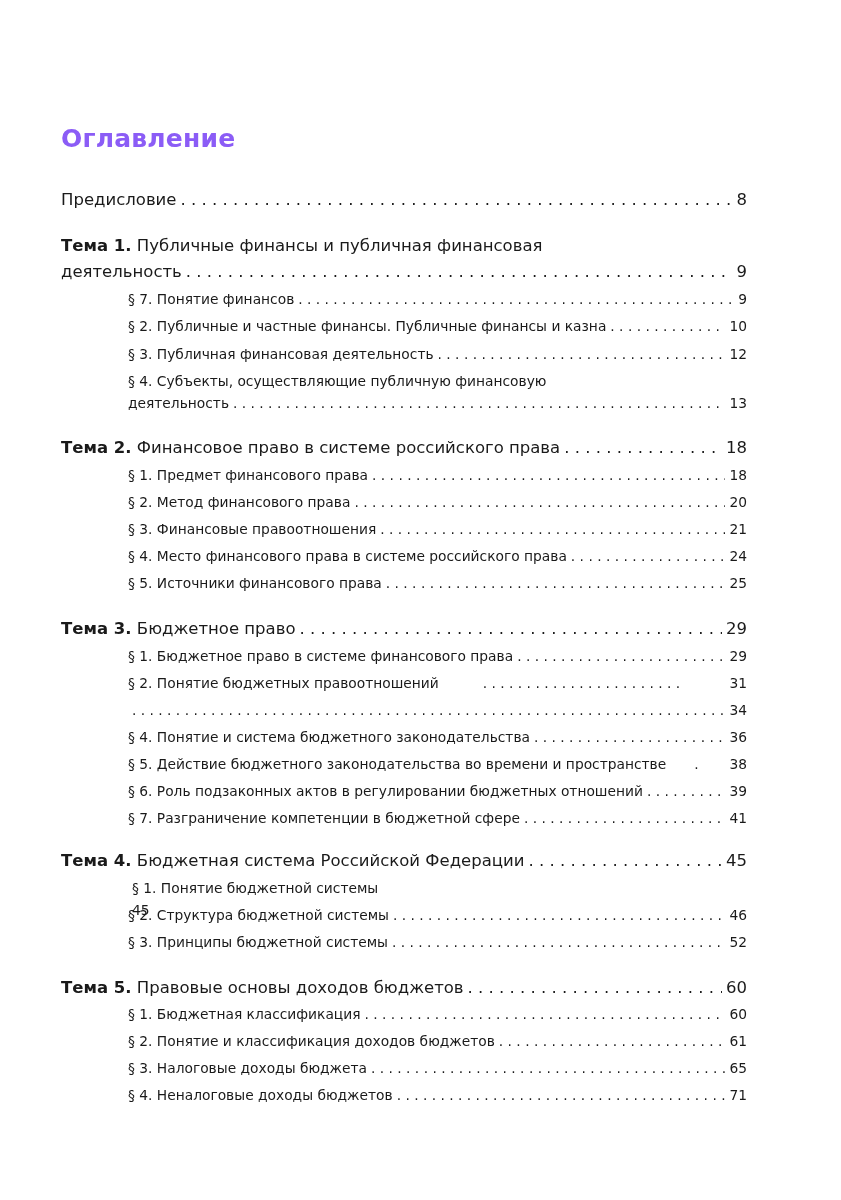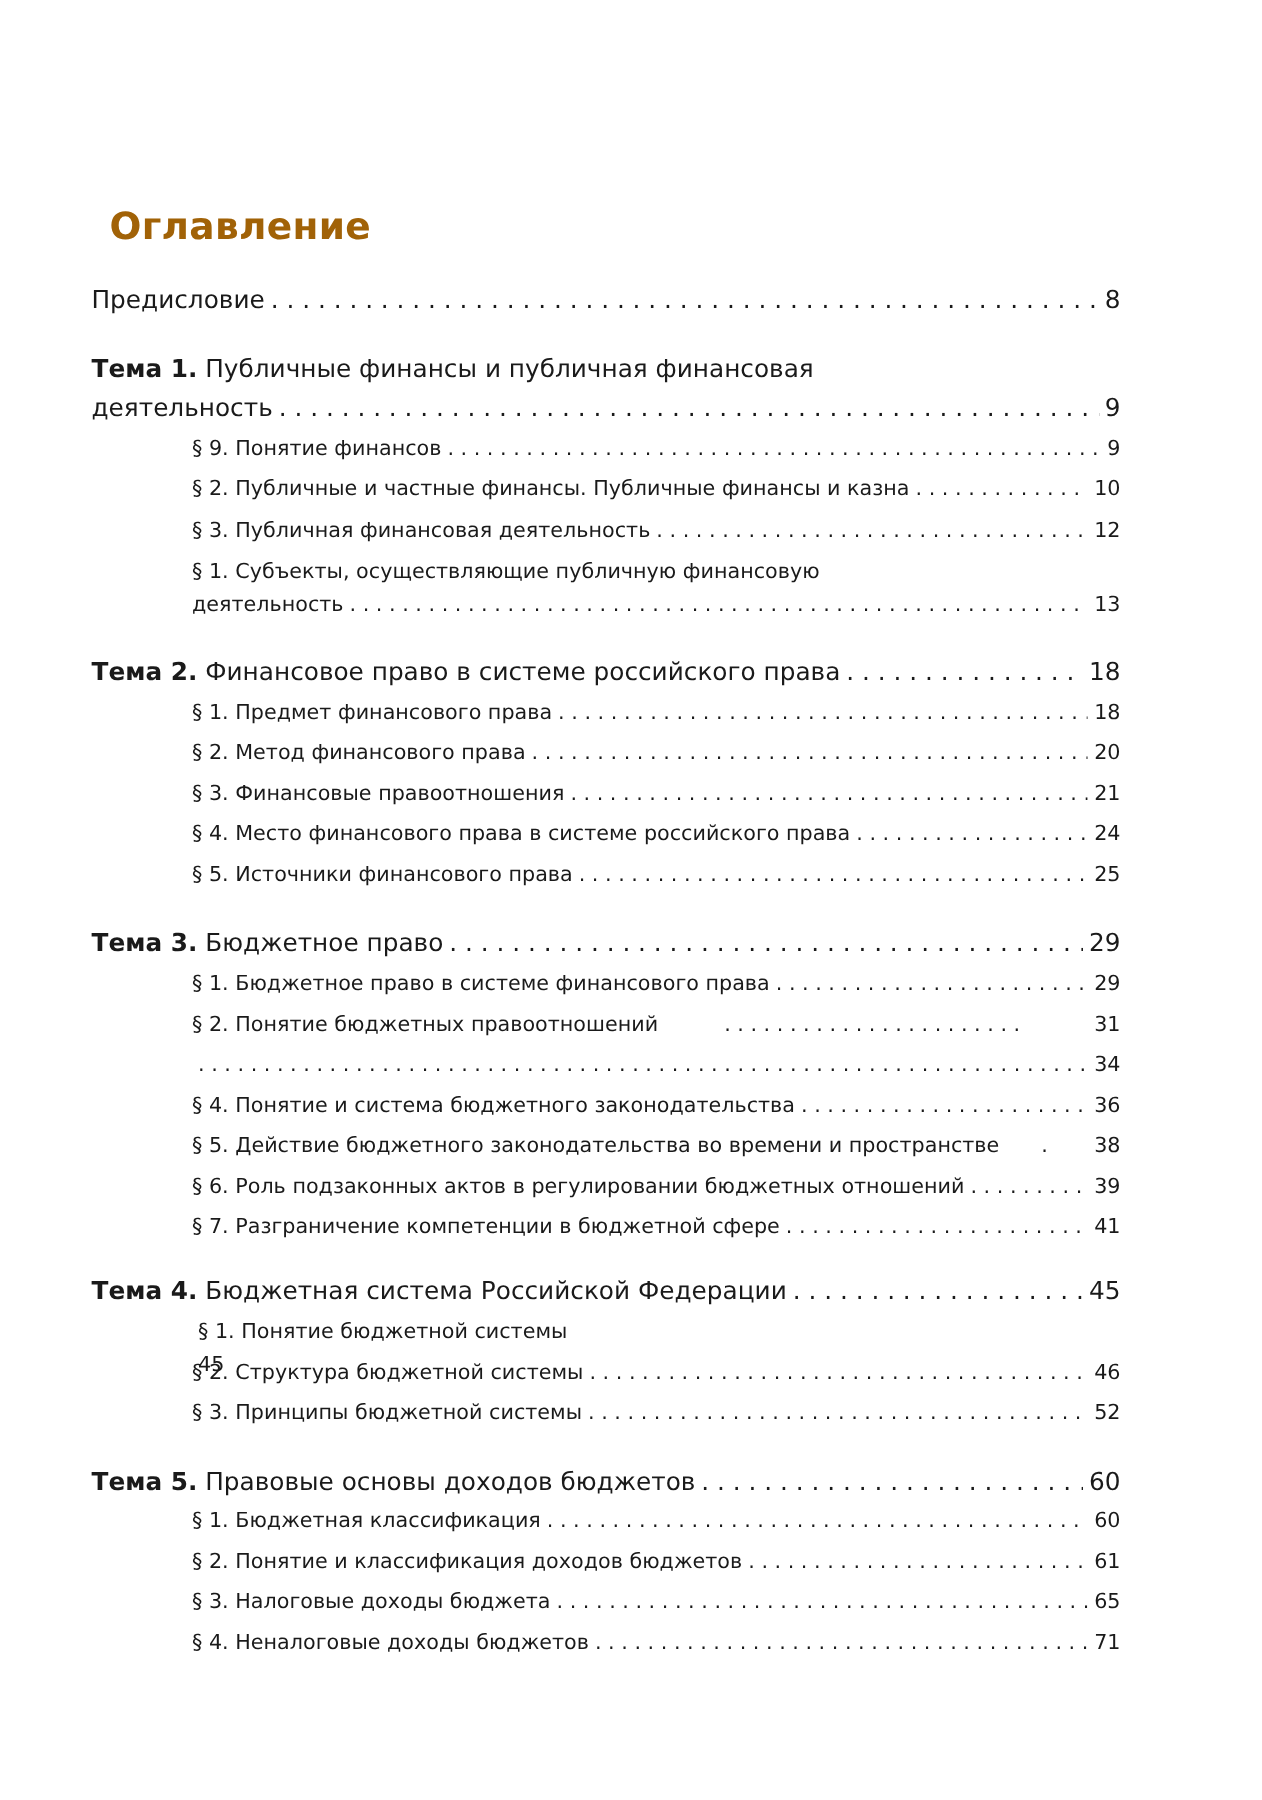--- a/index.html
+++ b/index.html
@@ -15,23 +15,23 @@
       font-family: "DejaVu Sans", sans-serif;
       color: #1a1a1a;
     }
     .page-title {
       position: absolute;
       left: 61px;
       top: 122px;
       font-size: 25px;
       font-weight: bold;
       letter-spacing: 0.2px;
-      margin: 12px;
+      margin: 0;
       line-height: 34px;
-      color: #a16207;
+      color: #8b5cf6;
     }
     .toc {
       position: absolute;
       left: 61px;
       top: 0;
       width: 686px;
     }
     .row {
       position: absolute;
       left: 0;
@@ -104,36 +104,36 @@
   <div class="wrapline top" style="top:234px;">
     <b>Тема 1.</b>
     <span>Публичные финансы и публичная финансовая</span>
   </div>
   <div class="row top" style="top:260px;">
     <span class="label">деятельность</span>
     <span class="leader"></span>
     <span class="page">9</span>
   </div>
   <div class="row sub" style="top:288px;">
-    <span class="label">§ 9. Понятие финансов</span>
+    <span class="label">§ 7. Понятие финансов</span>
     <span class="leader"></span>
     <span class="page">9</span>
   </div>
   <div class="row sub" style="top:315px;">
     <span class="label">§ 2. Публичные и частные финансы. Публичные финансы и казна</span>
     <span class="leader"></span>
     <span class="page">10</span>
   </div>
   <div class="row sub" style="top:343px;">
     <span class="label">§ 3. Публичная финансовая деятельность</span>
     <span class="leader"></span>
     <span class="page">12</span>
   </div>
   <div class="wrapline sub" style="top:370px;">
-    <span>§ 1. Субъекты, осуществляющие публичную финансовую</span>
+    <span>§ 4. Субъекты, осуществляющие публичную финансовую</span>
   </div>
   <div class="row sub" style="top:392px;">
     <span class="label">деятельность</span>
     <span class="leader"></span>
     <span class="page">13</span>
   </div>
 
   <div class="row top" style="top:436px;">
     <span class="label">
       <b>Тема 2.</b>

